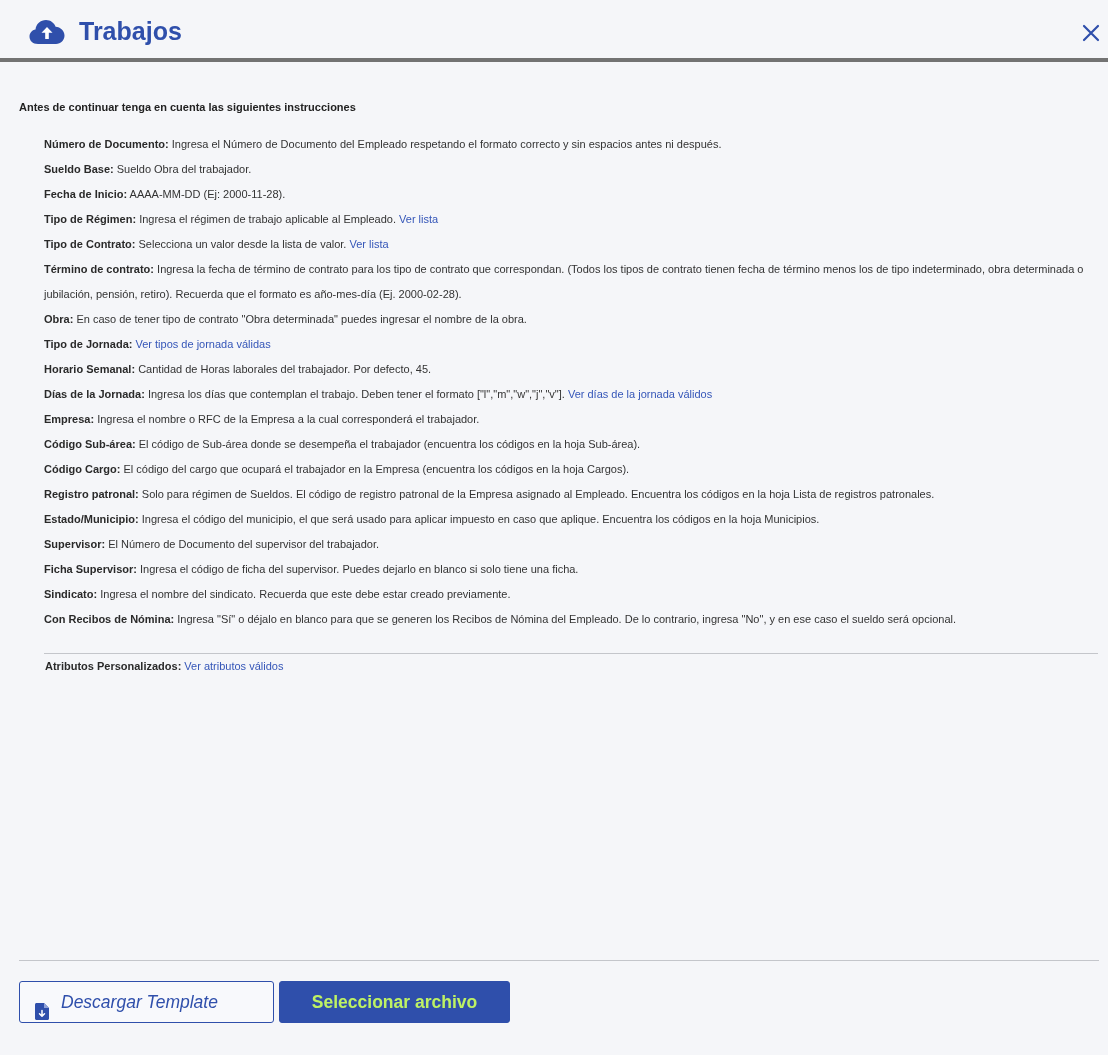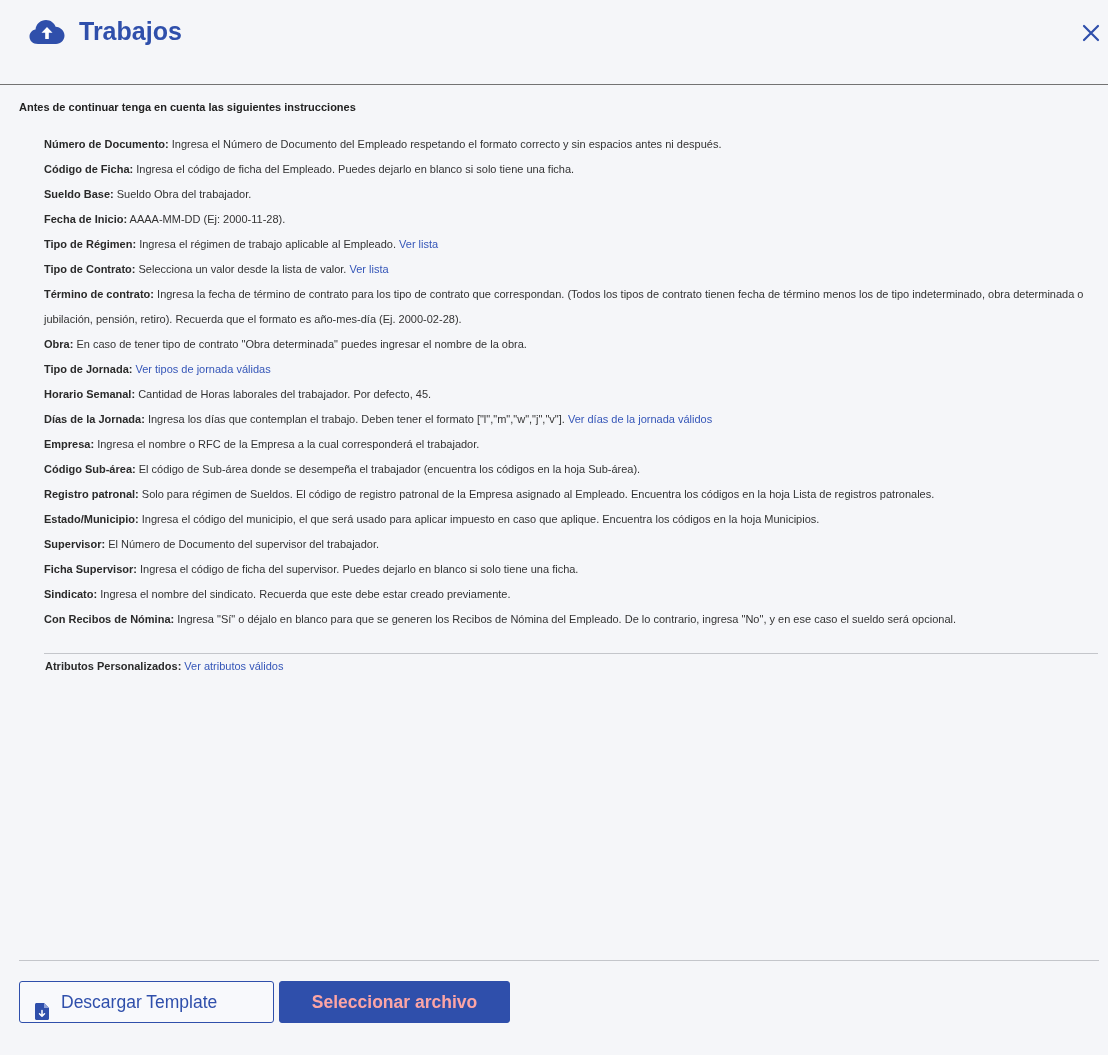--- a/index.html
+++ b/index.html
@@ -14,22 +14,22 @@
     .modal {
       position: relative;
       width: 1108px;
       height: 1055px;
       background: #f5f6f9;
     }
     .header {
       position: absolute;
       left: 0; top: 0;
       width: 1108px;
-      height: 85px;
-      border-bottom: 1px solid #737373;
+      height: 62px;
+      border-bottom: 4px solid #737373;
     }
     .header .title-icon {
       position: absolute;
       left: 29px; top: 19px;
       width: 36px; height: 26px;
     }
     .header .title {
       position: absolute;
       left: 79px; top: 14px;
       font-size: 25px;
@@ -97,31 +97,32 @@
       display: flex;
       align-items: center;
     }
     .btn-outline {
       left: 19px;
       width: 255px;
       border: 1px solid #2f4fab;
       background: #f8f9fc;
       color: #2f4fab;
       padding-left: 15px;
+      font-style: italic;
     }
     .btn-outline .file-icon {
       width: 14px; height: 17px;
       margin-right: 12px;
       flex-shrink: 0;
     }
     .btn-primary {
       left: 279px;
       width: 231px;
       background: #2f4fab;
-      color: #fca5a5;
+      color: #bef264;
       border: 1px solid #2f4fab;
       font-weight: bold;
       justify-content: center;
     }
   </style>
 </head>
 <body>
 
 <div class="modal">
 
@@ -138,32 +139,32 @@
         <path d="M4 4 L18 18 M18 4 L4 18" stroke="#2f4fab" stroke-width="2.2" stroke-linecap="round"></path>
       </svg>
     </span>
   </div>
 
   <div class="content">
     <div class="intro-title">Antes de continuar tenga en cuenta las siguientes instrucciones</div>
 
     <div class="field-list">
       <div class="field-item"><b>Número de Documento:</b><span> Ingresa el Número de Documento del Empleado respetando el formato correcto y sin espacios antes ni después.</span></div>
-      <div class="field-item"><b>Código de Ficha:</b><span> Ingresa el código de ficha del Empleado. Puedes dejarlo en blanco si solo tiene una ficha.</span></div>
       <div class="field-item"><b>Sueldo Base:</b><span> Sueldo Obra del trabajador.</span></div>
       <div class="field-item"><b>Fecha de Inicio:</b><span> AAAA-MM-DD (Ej: 2000-11-28).</span></div>
       <div class="field-item"><b>Tipo de Régimen:</b><span> Ingresa el régimen de trabajo aplicable al Empleado. </span><a class="link">Ver lista</a></div>
       <div class="field-item"><b>Tipo de Contrato:</b><span> Selecciona un valor desde la lista de valor. </span><a class="link">Ver lista</a></div>
       <div class="field-item"><b>Término de contrato:</b><span> Ingresa la fecha de término de contrato para los tipo de contrato que correspondan. (Todos los tipos de contrato tienen fecha de término menos los de tipo indeterminado, obra determinada o jubilación, pensión, retiro). Recuerda que el formato es año-mes-día (Ej. 2000-02-28).</span></div>
       <div class="field-item"><b>Obra:</b><span> En caso de tener tipo de contrato "Obra determinada" puedes ingresar el nombre de la obra.</span></div>
       <div class="field-item"><b>Tipo de Jornada:</b><span> </span><a class="link">Ver tipos de jornada válidas</a></div>
       <div class="field-item"><b>Horario Semanal:</b><span> Cantidad de Horas laborales del trabajador. Por defecto, 45.</span></div>
       <div class="field-item"><b>Días de la Jornada:</b><span> Ingresa los días que contemplan el trabajo. Deben tener el formato ["l","m","w","j","v"]. </span><a class="link">Ver días de la jornada válidos</a></div>
       <div class="field-item"><b>Empresa:</b><span> Ingresa el nombre o RFC de la Empresa a la cual corresponderá el trabajador.</span></div>
       <div class="field-item"><b>Código Sub-área:</b><span> El código de Sub-área donde se desempeña el trabajador (encuentra los códigos en la hoja Sub-área).</span></div>
+      <div class="field-item"><b>Código Cargo:</b><span> El código del cargo que ocupará el trabajador en la Empresa (encuentra los códigos en la hoja Cargos).</span></div>
       <div class="field-item"><b>Registro patronal:</b><span> Solo para régimen de Sueldos. El código de registro patronal de la Empresa asignado al Empleado. Encuentra los códigos en la hoja Lista de registros patronales.</span></div>
       <div class="field-item"><b>Estado/Municipio:</b><span> Ingresa el código del municipio, el que será usado para aplicar impuesto en caso que aplique. Encuentra los códigos en la hoja Municipios.</span></div>
       <div class="field-item"><b>Supervisor:</b><span> El Número de Documento del supervisor del trabajador.</span></div>
       <div class="field-item"><b>Ficha Supervisor:</b><span> Ingresa el código de ficha del supervisor. Puedes dejarlo en blanco si solo tiene una ficha.</span></div>
       <div class="field-item"><b>Sindicato:</b><span> Ingresa el nombre del sindicato. Recuerda que este debe estar creado previamente.</span></div>
       <div class="field-item"><b>Con Recibos de Nómina:</b><span> Ingresa "Sí" o déjalo en blanco para que se generen los Recibos de Nómina del Empleado. De lo contrario, ingresa "No", y en ese caso el sueldo será opcional.</span></div>
     </div>
 
     <div class="divider-inner"></div>
 

